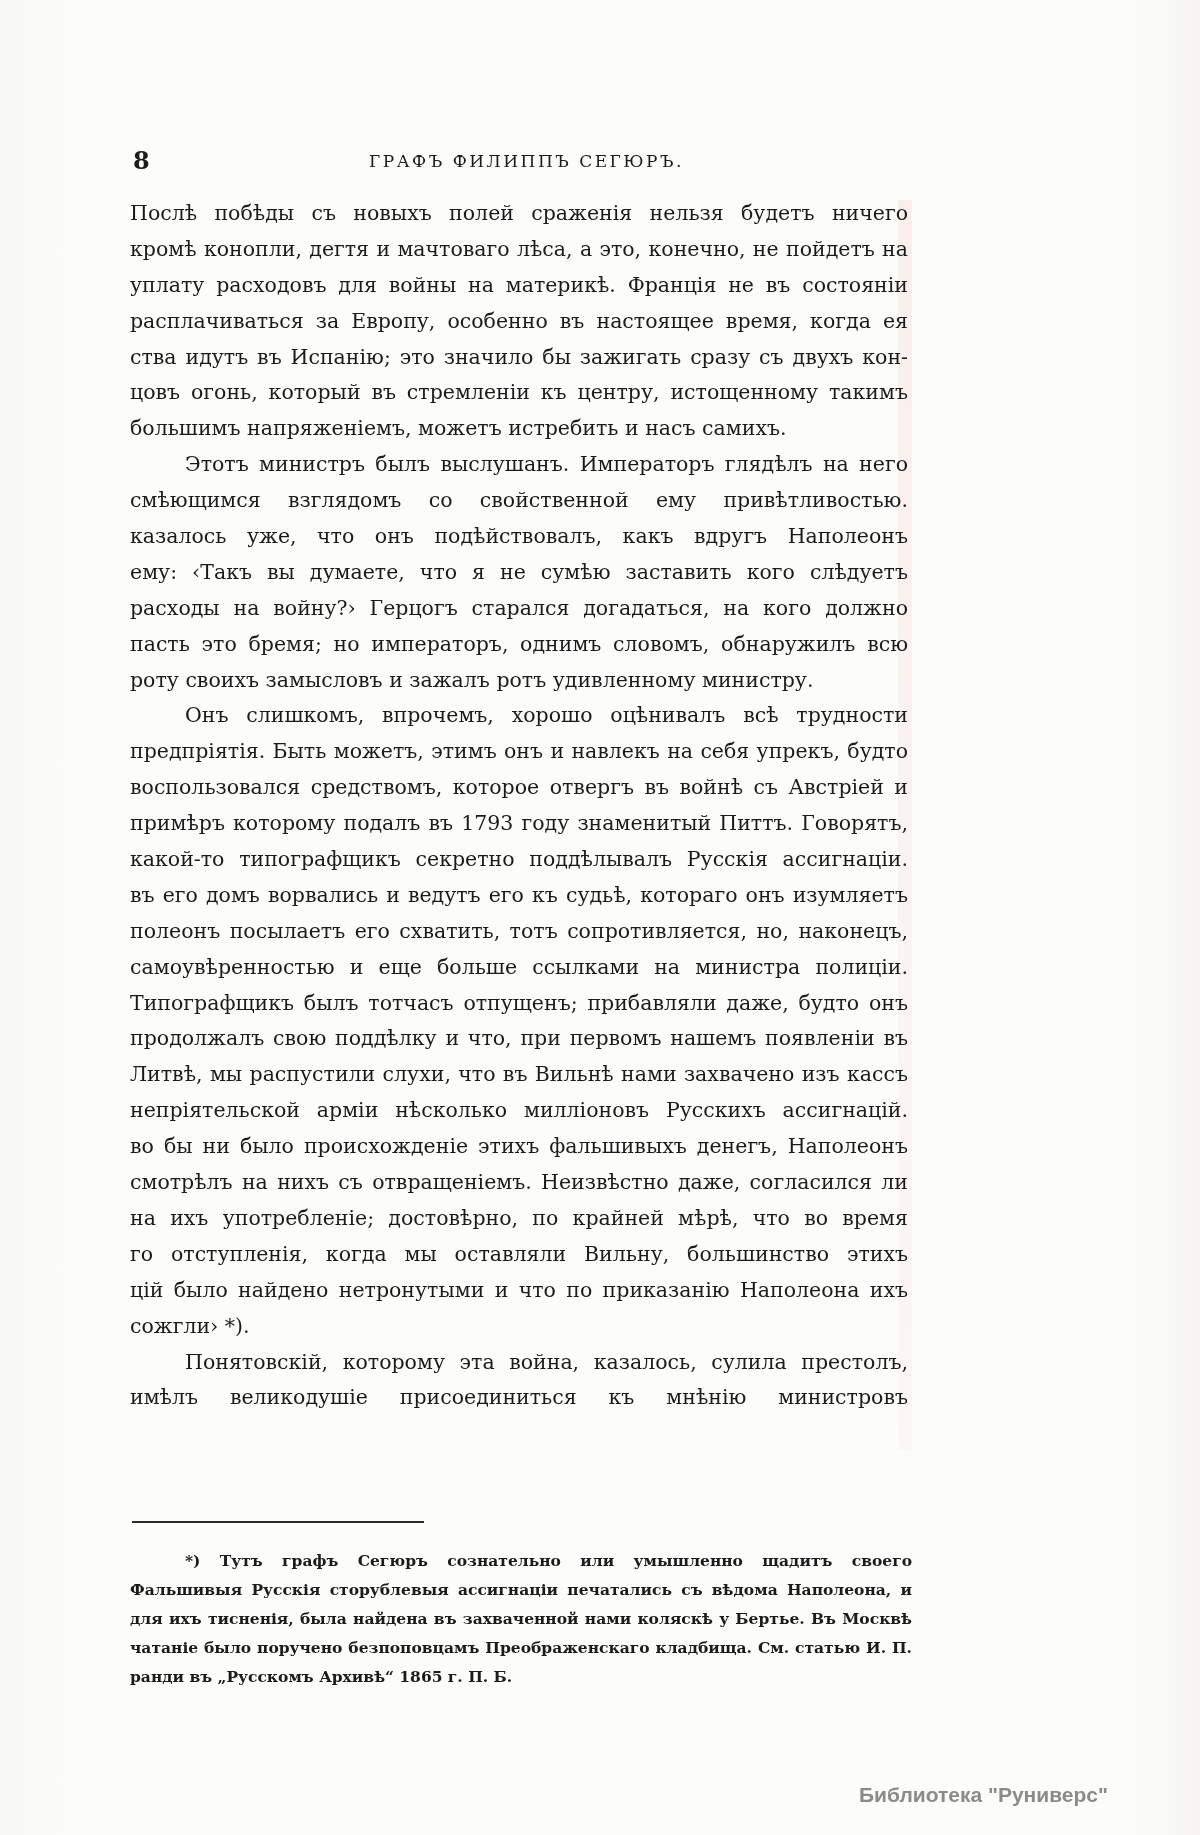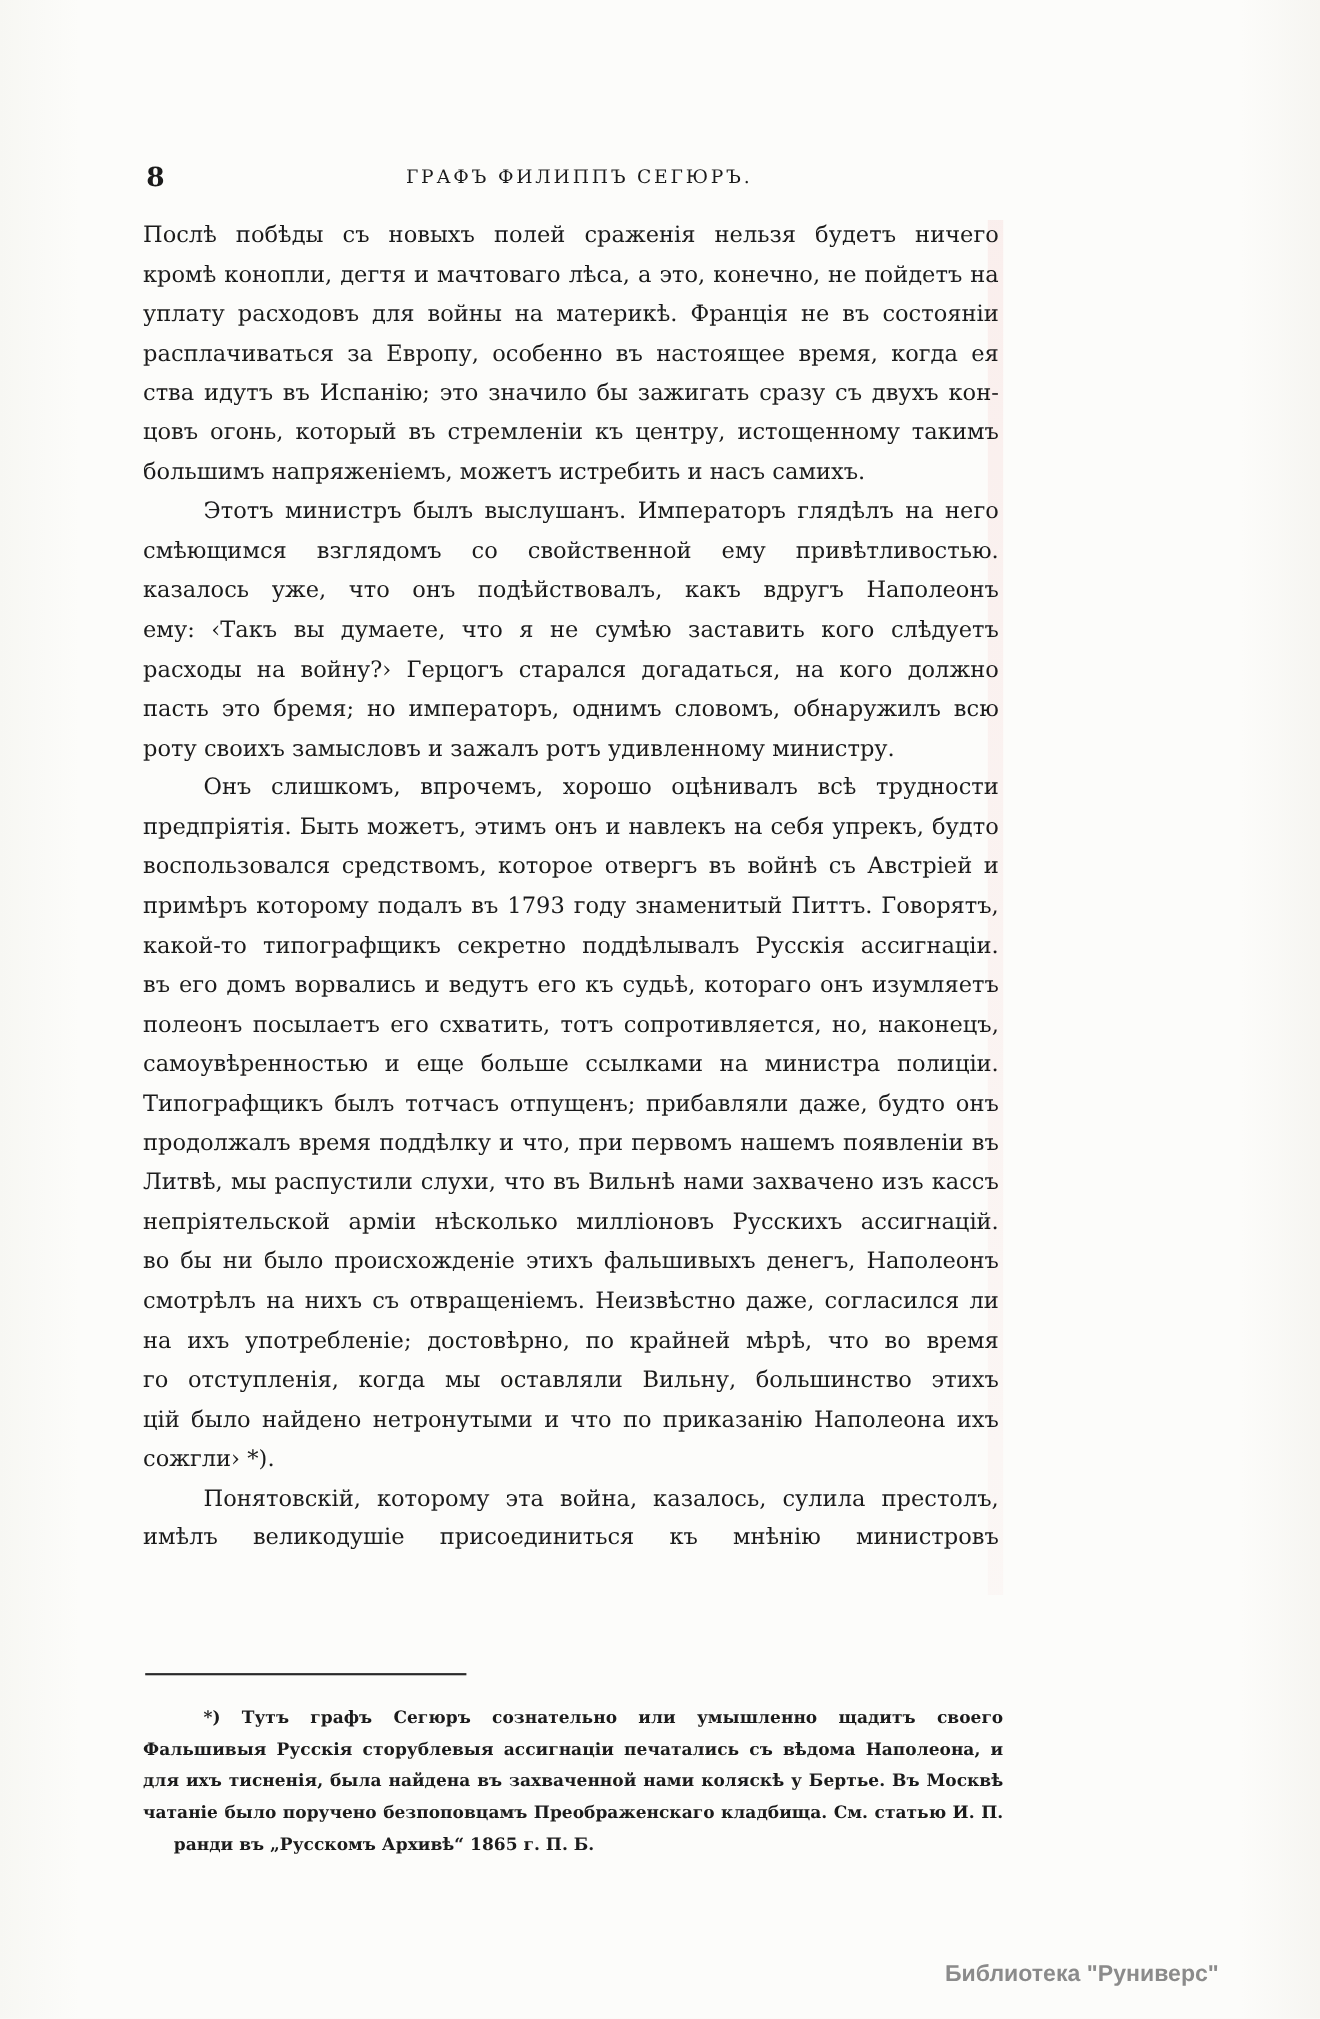--- a/index.html
+++ b/index.html
@@ -29,21 +29,21 @@
   .line.indent{text-indent:55px;}
   .line.last{text-align-last:left;}
   .fn-sep{position:absolute;top:1521px;left:132px;width:292px;height:2px;
     background:#2a2a2a;}
   .footnote{position:absolute;top:1546px;left:130px;width:782px;}
   .fn-line{
     font-size:15.5px;line-height:29px;height:29px;font-weight:600;
     text-align:justify;text-align-last:justify;overflow:hidden;
   }
   .fn-line.indent{text-indent:55px;}
-  .fn-line.last{text-align-last:left;margin-left:28px;}
+  .fn-line.last{text-align-last:left;}
   .watermark{position:absolute;right:92px;bottom:28px;
     font-family:"Liberation Sans", sans-serif;font-weight:bold;
     font-size:21px;color:#8b8b8b;}
 </style>
 </head>
 <body>
 
 <div class="page">
   <div class="scan-tint"></div>
 
@@ -69,21 +69,21 @@
       <div class="line last">роту своихъ замысловъ и зажалъ ротъ удивленному министру.</div>
       <div class="line indent">Онъ слишкомъ, впрочемъ, хорошо оцѣнивалъ всѣ трудности своего</div>
       <div class="line">предпріятія. Быть можетъ, этимъ онъ и навлекъ на себя упрекъ, будто</div>
       <div class="line">воспользовался средствомъ, которое отвергъ въ войнѣ съ Австріей и</div>
       <div class="line">примѣръ которому подалъ въ 1793 году знаменитый Питтъ. Говорятъ,</div>
       <div class="line">какой-то типографщикъ секретно поддѣлывалъ Русскія ассигнаціи. На-</div>
       <div class="line">въ его домъ ворвались и ведутъ его къ судьѣ, котораго онъ изумляетъ</div>
       <div class="line">полеонъ посылаетъ его схватить, тотъ сопротивляется, но, наконецъ,</div>
       <div class="line">самоувѣренностью и еще больше ссылками на министра полиціи.</div>
       <div class="line">Типографщикъ былъ тотчасъ отпущенъ; прибавляли даже, будто онъ</div>
-      <div class="line">продолжалъ время поддѣлку и что, при первомъ нашемъ появленіи въ</div>
+      <div class="line">продолжалъ свою поддѣлку и что, при первомъ нашемъ появленіи въ</div>
       <div class="line">Литвѣ, мы распустили слухи, что въ Вильнѣ нами захвачено изъ кассъ</div>
       <div class="line">непріятельской арміи нѣсколько милліоновъ Русскихъ ассигнацій. Како-</div>
       <div class="line">во бы ни было происхожденіе этихъ фальшивыхъ денегъ, Наполеонъ</div>
       <div class="line">смотрѣлъ на нихъ съ отвращеніемъ. Неизвѣстно даже, согласился ли онъ</div>
       <div class="line">на ихъ употребленіе; достовѣрно, по крайней мѣрѣ, что во время наше-</div>
       <div class="line">го отступленія, когда мы оставляли Вильну, большинство этихъ ассигна-</div>
       <div class="line">цій было найдено нетронутыми и что по приказанію Наполеона ихъ</div>
       <div class="line last">сожгли› *).</div>
       <div class="line indent">Понятовскій, которому эта война, казалось, сулила престолъ,</div>
       <div class="line">имѣлъ великодушіе присоединиться къ мнѣнію министровъ императора,</div>

